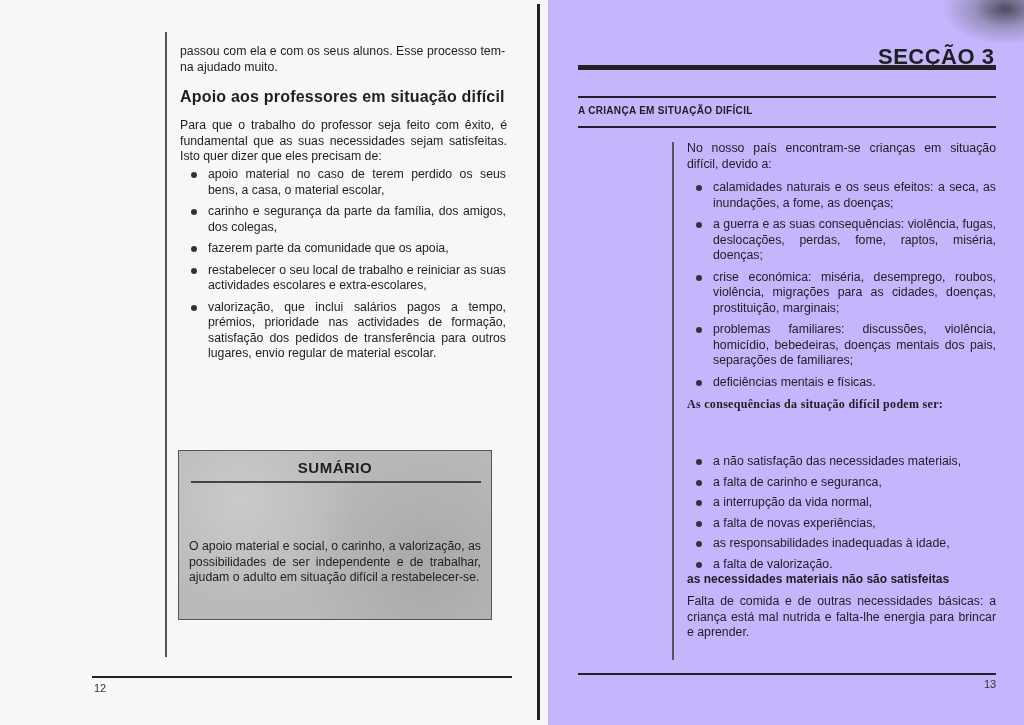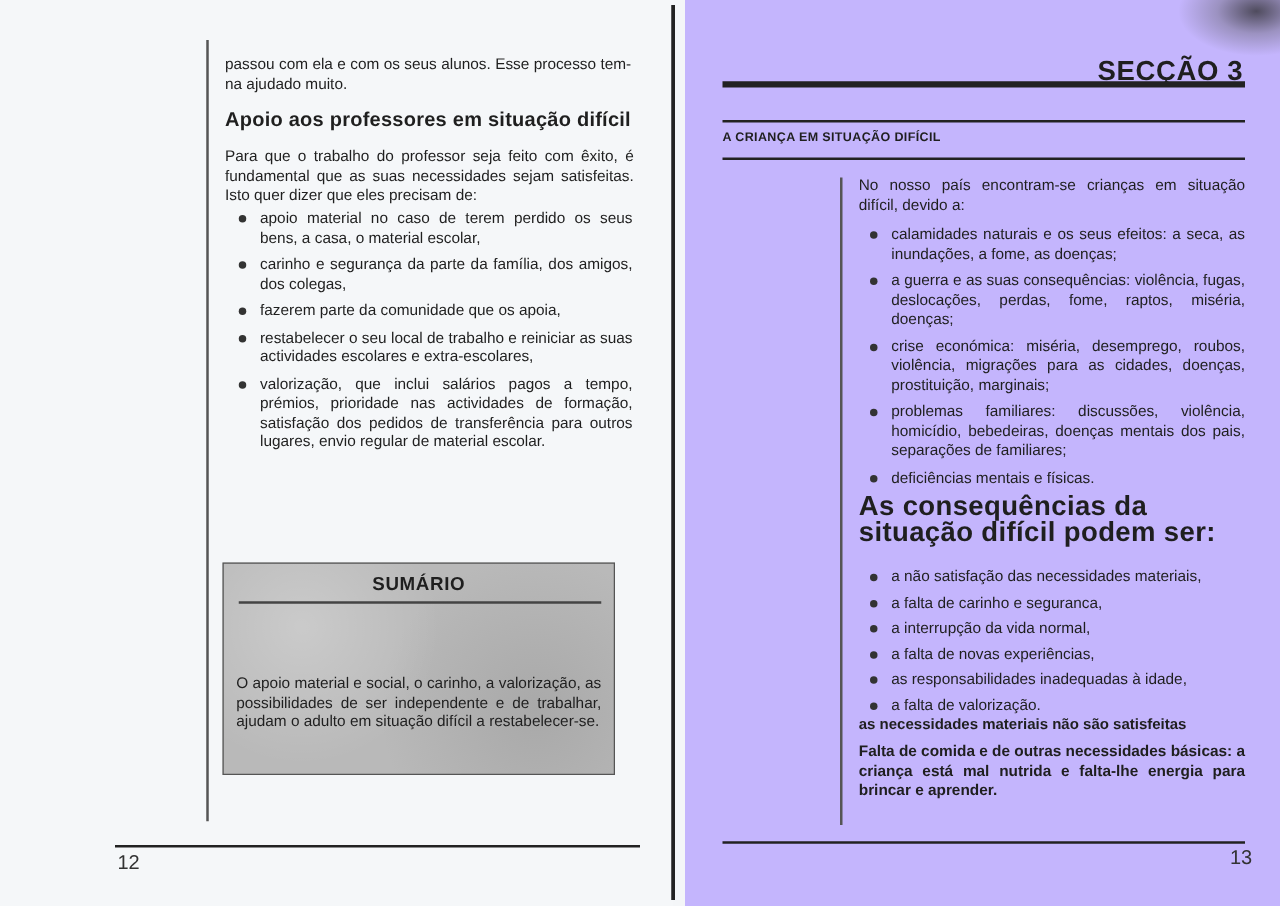--- a/index.html
+++ b/index.html
@@ -28,23 +28,23 @@
       #b9b9b9;
     border:1.5px solid #555;
     box-sizing:border-box;
   }
   .summary .title { position:absolute; top:8px; left:0; width:100%; text-align:center; font-weight:bold; font-size:15px; letter-spacing:0.5px; }
   .summary .tline { position:absolute; top:30px; left:12px; right:10px; height:1.5px; background:#444; }
   .summary .p { position:absolute; left:10px; right:10px; font-size:12.3px; line-height:15.5px; text-align:justify; }
   .hr { position:absolute; background:#222; }
   .section-label { position:absolute; font-weight:bold; font-size:22px; letter-spacing:0.5px; }
   .subsection { position:absolute; font-weight:bold; font-size:10px; letter-spacing:0.3px; }
-  h3.right-h { position:absolute; margin:0; font-size:22px; font-weight:bold; line-height:21px; letter-spacing:0.3px; }
+  h3.right-h { position:absolute; margin:0; font-size:12px; font-weight:bold; line-height:21px; letter-spacing:0.3px;font-family:Liberation Serif, serif; }
   .small-bold { position:absolute; font-weight:bold; font-size:12px; }
-  .pagenum { position:absolute; font-size:16px; color:#333; }
+  .pagenum { position:absolute; font-size:11px; color:#333; }
   .smudge { position:absolute; right:0; top:0; width:90px; height:45px;
     background:radial-gradient(ellipse at 70% 20%, rgba(40,40,40,0.75) 0, rgba(80,80,80,0.35) 35%, transparent 70%); }
 </style>
 </head>
 <body>
 
 <div class="page" id="page-left">
   <div class="vrule" style="left:165px; top:32px; height:625px;"></div>
 
   <div class="text just" style="left:180px; top:44px; width:325px;">passou com ela e com os seus alunos. Esse processo tem-na ajudado muito.</div>
@@ -101,17 +101,17 @@
     <li style="margin-bottom:5px;margin-top:14px;"><span class="dot"></span><span>a não satisfação das necessidades materiais,</span></li>
     <li style="margin-bottom:5px;"><span class="dot"></span><span>a falta de carinho e seguranca,</span></li>
     <li style="margin-bottom:5px;"><span class="dot"></span><span>a interrupção da vida normal,</span></li>
     <li style="margin-bottom:5px;"><span class="dot"></span><span>a falta de novas experiências,</span></li>
     <li style="margin-bottom:5px;"><span class="dot"></span><span>as responsabilidades inadequadas à idade,</span></li>
     <li style="margin-bottom:5px;"><span class="dot"></span><span>a falta de valorização.</span></li>
   </ul>
 
   <div class="small-bold" style="left:139px; top:572px;">as necessidades materiais não são satisfeitas</div>
 
-  <div class="text just" style="left:139px; top:594px; width:309px;font-weight:bold;">Falta de comida e de outras necessidades básicas: a criança está mal nutrida e falta-lhe energia para brincar e aprender.</div>
+  <div class="text just" style="left:139px; top:594px; width:309px;">Falta de comida e de outras necessidades básicas: a criança está mal nutrida e falta-lhe energia para brincar e aprender.</div>
 
   <div class="hr" style="left:30px; top:673px; width:418px; height:1.5px;"></div>
   <div class="pagenum" style="left:436px; top:678px;">13</div>
 </div>
 
 </body></html>

